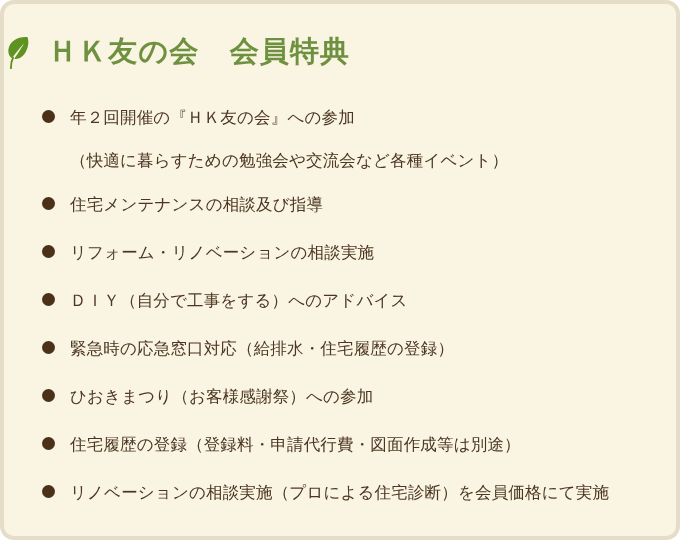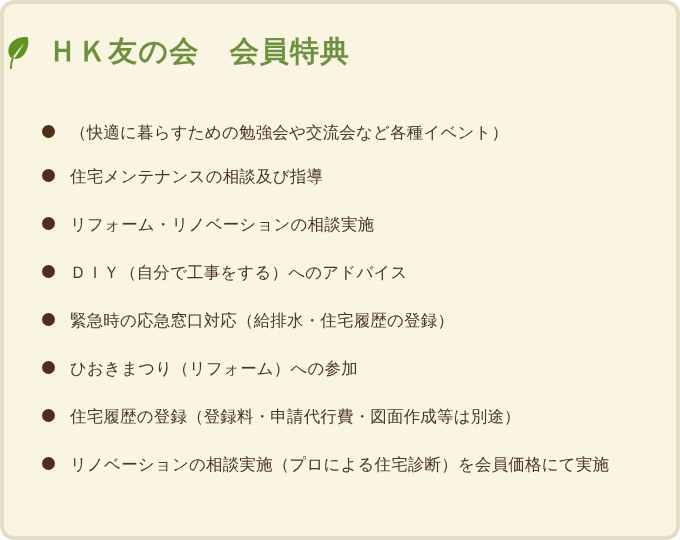--- a/index.html
+++ b/index.html
@@ -122,20 +122,21 @@
         <path d="M9.0 22.6 C7.4 26.0 6.9 29.6 6.9 33.2" stroke="#5f9321" stroke-width="1.9" fill="none" stroke-linecap="round"></path>
       </svg>
     </span>
     <span class="panel-title">ＨＫ友の会　会員特典</span>
   </div>
 
   <ul class="benefit-list">
 
     <li class="benefit-item">
       <span class="bullet-icon"></span>
+      <span class="benefit-text">年２回開催の『ＨＫ友の会』への参加</span>
       <span class="benefit-subtext">（快適に暮らすための勉強会や交流会など各種イベント）</span>
     </li>
 
     <li class="benefit-item">
       <span class="bullet-icon"></span>
       <span class="benefit-text">住宅メンテナンスの相談及び指導</span>
     </li>
 
     <li class="benefit-item">
       <span class="bullet-icon"></span>
@@ -147,21 +148,21 @@
       <span class="benefit-text">ＤＩＹ（自分で工事をする）へのアドバイス</span>
     </li>
 
     <li class="benefit-item">
       <span class="bullet-icon"></span>
       <span class="benefit-text">緊急時の応急窓口対応（給排水・住宅履歴の登録）</span>
     </li>
 
     <li class="benefit-item">
       <span class="bullet-icon"></span>
-      <span class="benefit-text">ひおきまつり（リフォーム）への参加</span>
+      <span class="benefit-text">ひおきまつり（お客様感謝祭）への参加</span>
     </li>
 
     <li class="benefit-item">
       <span class="bullet-icon"></span>
       <span class="benefit-text">住宅履歴の登録（登録料・申請代行費・図面作成等は別途）</span>
     </li>
 
     <li class="benefit-item">
       <span class="bullet-icon"></span>
       <span class="benefit-text">リノベーションの相談実施（プロによる住宅診断）を会員価格にて実施</span>

